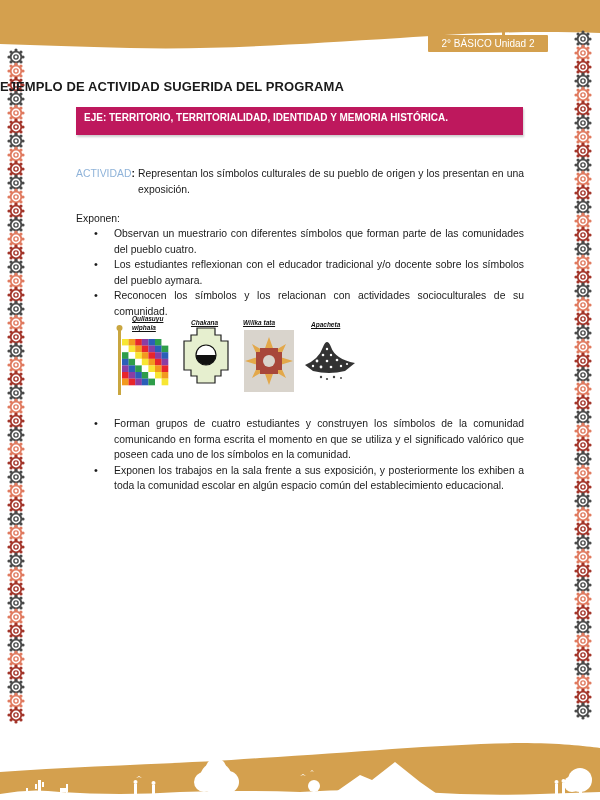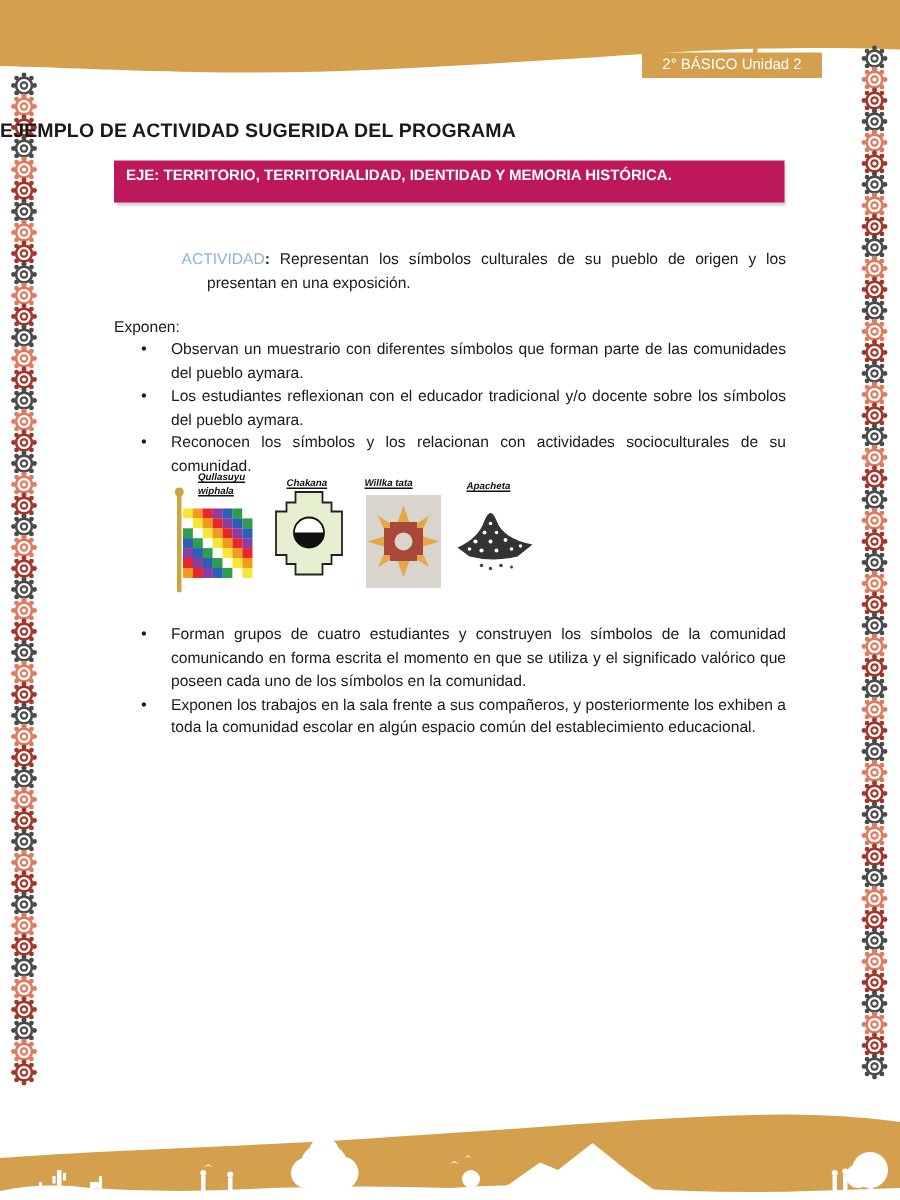--- a/index.html
+++ b/index.html
@@ -26,21 +26,21 @@
     font-size: 13px; font-weight: bold; letter-spacing: 0.1px;
   }
   .axis-bar {
     position: absolute; left: 76px; top: 107px; width: 447px; height: 28px;
     background: #be185d; color: #fff; font-weight: bold; font-size: 10px;
     line-height: 22px; padding-left: 8px; box-sizing: border-box;
     box-shadow: 1px 2px 2px rgba(0,0,0,0.2);
   }
   .content { position: absolute; left: 76px; width: 448px; font-size: 10.4px; line-height: 15.5px; }
   .activity { top: 166px; }
-  .activity .label { color: #8fb3d9; font-weight: normal; margin-left: 45px; }
+  .activity .label { color: #8fb3d9; font-weight: normal; }
   .activity .colon { color: #1a1a1a; font-weight: bold; }
   .activity p { margin: 0; text-align: justify; padding-left: 62px; text-indent: -62px; }
   .examples-title { top: 211px; }
   ul.bullets { list-style: none; margin: 0; padding: 0; }
   ul.bullets li { position: relative; padding-left: 24px; text-align: justify; margin-bottom: 0; }
   ul.bullets li::before {
     content: "\2022"; position: absolute; left: 4px; top: 0; font-size: 11px;
   }
   .list1 { top: 226px; left: 90px; width: 434px; }
   .list2 { top: 416px; left: 90px; width: 434px; }
@@ -1424,21 +1424,21 @@
 
 <div class="axis-bar">EJE: TERRITORIO, TERRITORIALIDAD, IDENTIDAD Y MEMORIA HISTÓRICA.</div>
 
 <div class="content activity">
   <p><span class="label">ACTIVIDAD</span><span class="colon">:</span> <span>Representan los símbolos culturales de su pueblo de origen y los presentan en una exposición.</span></p>
 </div>
 
 <div class="content examples-title">Exponen:</div>
 
 <ul class="content bullets list1">
-  <li>Observan un muestrario con diferentes símbolos que forman parte de las comunidades del pueblo aymara.</li>
+  <li>Observan un muestrario con diferentes símbolos que forman parte de las comunidades del pueblo cuatro.</li>
   <li>Los estudiantes reflexionan con el educador tradicional y/o docente sobre los símbolos del pueblo aymara.</li>
   <li>Reconocen los símbolos y los relacionan con actividades socioculturales de su comunidad.</li>
 </ul>
 
 <div class="symbols">
 
   <div class="sym" style="left:0;top:0;width:60px;height:80px;">
     <svg width="60" height="80" viewBox="0 0 60 80">
       <rect x="3" y="14" width="3" height="66" fill="#c9a640"></rect>
       <circle cx="4.5" cy="13" r="3" fill="#c9a640"></circle>
@@ -1542,21 +1542,21 @@
           <circle cx="26" cy="64" r="1.1"></circle>
           <circle cx="33" cy="62" r="1.2"></circle>
           <circle cx="40" cy="63" r="1"></circle>
         </g>
     </svg>
   </div>
 </div>
 
 <ul class="content bullets list2">
   <li>Forman grupos de cuatro estudiantes y construyen los símbolos de la comunidad comunicando en forma escrita el momento en que se utiliza y el significado valórico que poseen cada uno de los símbolos en la comunidad.</li>
-  <li>Exponen los trabajos en la sala frente a sus compañeros, y posteriormente los exhiben a toda la comunidad escolar en algún espacio común del establecimiento educacional.</li>
+  <li>Exponen los trabajos en la sala frente a sus exposición, y posteriormente los exhiben a toda la comunidad escolar en algún espacio común del establecimiento educacional.</li>
 </ul>
 
 <svg class="bottom-wave" viewBox="0 0 600 100" preserveAspectRatio="none">
   <path d="M0,72 C80,66 180,64 260,58 C360,52 440,44 520,43 C560,43 585,46 600,48 V100 H0 Z" fill="#d4a04e"></path>
   <g fill="#ffffff">
 
     <path d="M0,100 L0,94 Q30,88 60,92 Q120,96 180,92 Q240,90 300,92 Q360,88 420,92 Q480,96 540,94 L600,92 V100 Z"></path>
 
     <rect x="38" y="80" width="3" height="14"></rect>
       <rect x="35" y="84" width="2" height="5"></rect>

